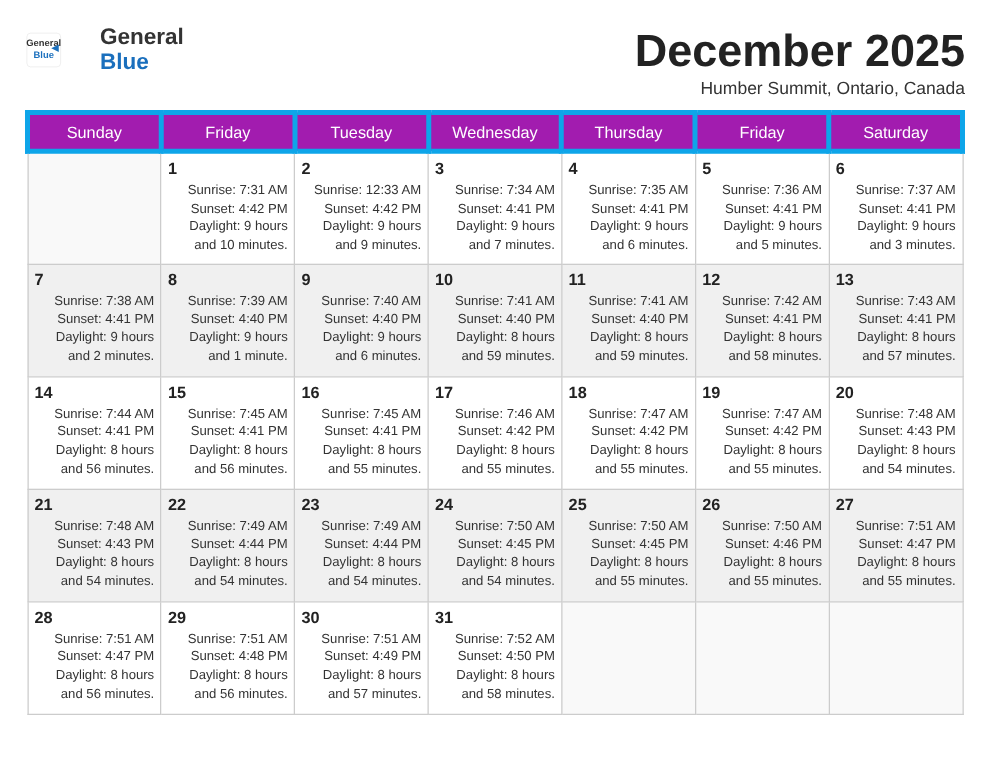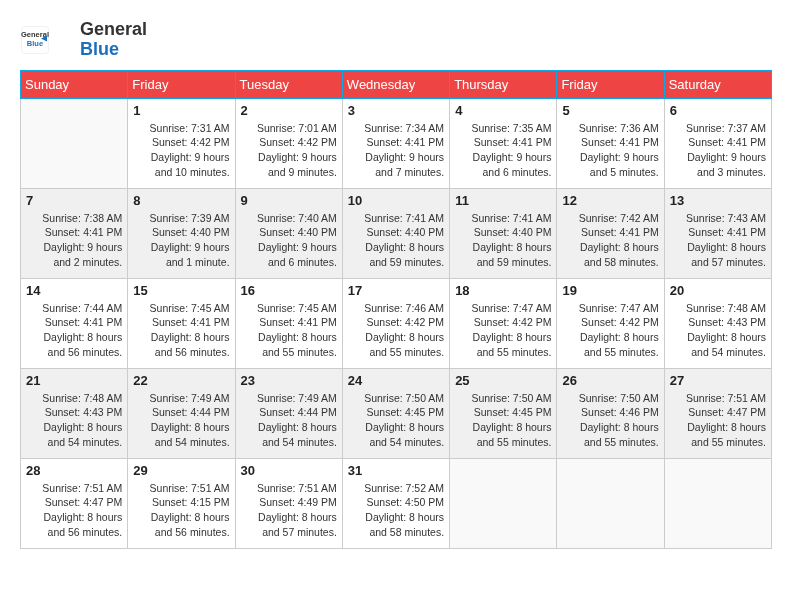--- a/index.html
+++ b/index.html
@@ -52,27 +52,27 @@
     .location {
       font-size: 14px;
       color: #333;
     }
     .calendar {
       width: 100%;
       border-collapse: collapse;
       font-size: 11px;
     }
     .calendar th {
-      background-color: #ef4444;
+      background-color: #a21caf;
       color: #fff;
       padding: 6px 4px;
-      text-align: left;
+      text-align: center;
       font-size: 13px;
       font-weight: normal;
-      border: 1px solid #0ea5e9;
+      border: 4px solid #0ea5e9;
     }
     .calendar td {
       border: 1px solid #ccc;
       vertical-align: top;
       padding: 4px 5px;
       width: calc(100% / 7);
       height: 90px;
       background: #fff;
     }
     .calendar td.empty {
@@ -103,20 +103,24 @@
       <rect x="2" y="2" width="36" height="36" rx="4" fill="#fff" stroke="#ddd" stroke-width="0.5"></rect>
       <text x="20" y="16" text-anchor="middle" font-size="10" font-weight="bold" fill="#333" font-family="Arial">General</text>
       <text x="20" y="28" text-anchor="middle" font-size="10" font-weight="bold" fill="#1a6fbd" font-family="Arial">Blue</text>
       <polygon points="28,18 36,14 36,22" fill="#1a6fbd"></polygon>
     </svg>
     <div class="logo-text">
       <span class="logo-general">General</span>
       <span class="logo-blue">Blue</span>
     </div>
   </div>
+  <div class="title-area">
+    <div class="month-title">December 2025</div>
+    <div class="location">Humber Summit, Ontario, Canada</div>
+  </div>
 </div>
 
 <table class="calendar">
   <thead>
     <tr>
     <th>Sunday</th>
         <th>Friday</th>
         <th>Tuesday</th>
         <th>Wednesday</th>
         <th>Thursday</th>
@@ -126,21 +130,21 @@
   </thead>
   <tbody id="calendar-body">
   <tr>
         <td class="empty"></td>
         <td>
           <div class="day-number">1</div>
           <div class="day-info"><span>Sunrise: 7:31 AM</span><br><span>Sunset: 4:42 PM</span><br><span>Daylight: 9 hours and 10 minutes.</span></div>
         </td>
         <td>
           <div class="day-number">2</div>
-          <div class="day-info"><span>Sunrise: 7:01 AM</span><br><span>Sunset: 4:42 PM</span><br><span>Daylight: 9 hours and 9 minutes.</span></div>
+          <div class="day-info"><span>Sunrise: 12:33 AM</span><br><span>Sunset: 4:42 PM</span><br><span>Daylight: 9 hours and 9 minutes.</span></div>
         </td>
         <td>
           <div class="day-number">3</div>
           <div class="day-info"><span>Sunrise: 7:34 AM</span><br><span>Sunset: 4:41 PM</span><br><span>Daylight: 9 hours and 7 minutes.</span></div>
         </td>
         <td>
           <div class="day-number">4</div>
           <div class="day-info"><span>Sunrise: 7:35 AM</span><br><span>Sunset: 4:41 PM</span><br><span>Daylight: 9 hours and 6 minutes.</span></div>
         </td>
         <td>
@@ -242,21 +246,21 @@
           <div class="day-info"><span>Sunrise: 7:51 AM</span><br><span>Sunset: 4:47 PM</span><br><span>Daylight: 8 hours and 55 minutes.</span></div>
         </td>
       </tr>
       <tr>
         <td>
           <div class="day-number">28</div>
           <div class="day-info"><span>Sunrise: 7:51 AM</span><br><span>Sunset: 4:47 PM</span><br><span>Daylight: 8 hours and 56 minutes.</span></div>
         </td>
         <td>
           <div class="day-number">29</div>
-          <div class="day-info"><span>Sunrise: 7:51 AM</span><br><span>Sunset: 4:15 PM</span><br><span>Daylight: 8 hours and 56 minutes.</span></div>
+          <div class="day-info"><span>Sunrise: 7:51 AM</span><br><span>Sunset: 4:48 PM</span><br><span>Daylight: 8 hours and 56 minutes.</span></div>
         </td>
         <td>
           <div class="day-number">30</div>
           <div class="day-info"><span>Sunrise: 7:51 AM</span><br><span>Sunset: 4:49 PM</span><br><span>Daylight: 8 hours and 57 minutes.</span></div>
         </td>
         <td>
           <div class="day-number">31</div>
           <div class="day-info"><span>Sunrise: 7:52 AM</span><br><span>Sunset: 4:50 PM</span><br><span>Daylight: 8 hours and 58 minutes.</span></div>
         </td>
         <td class="empty"></td>

